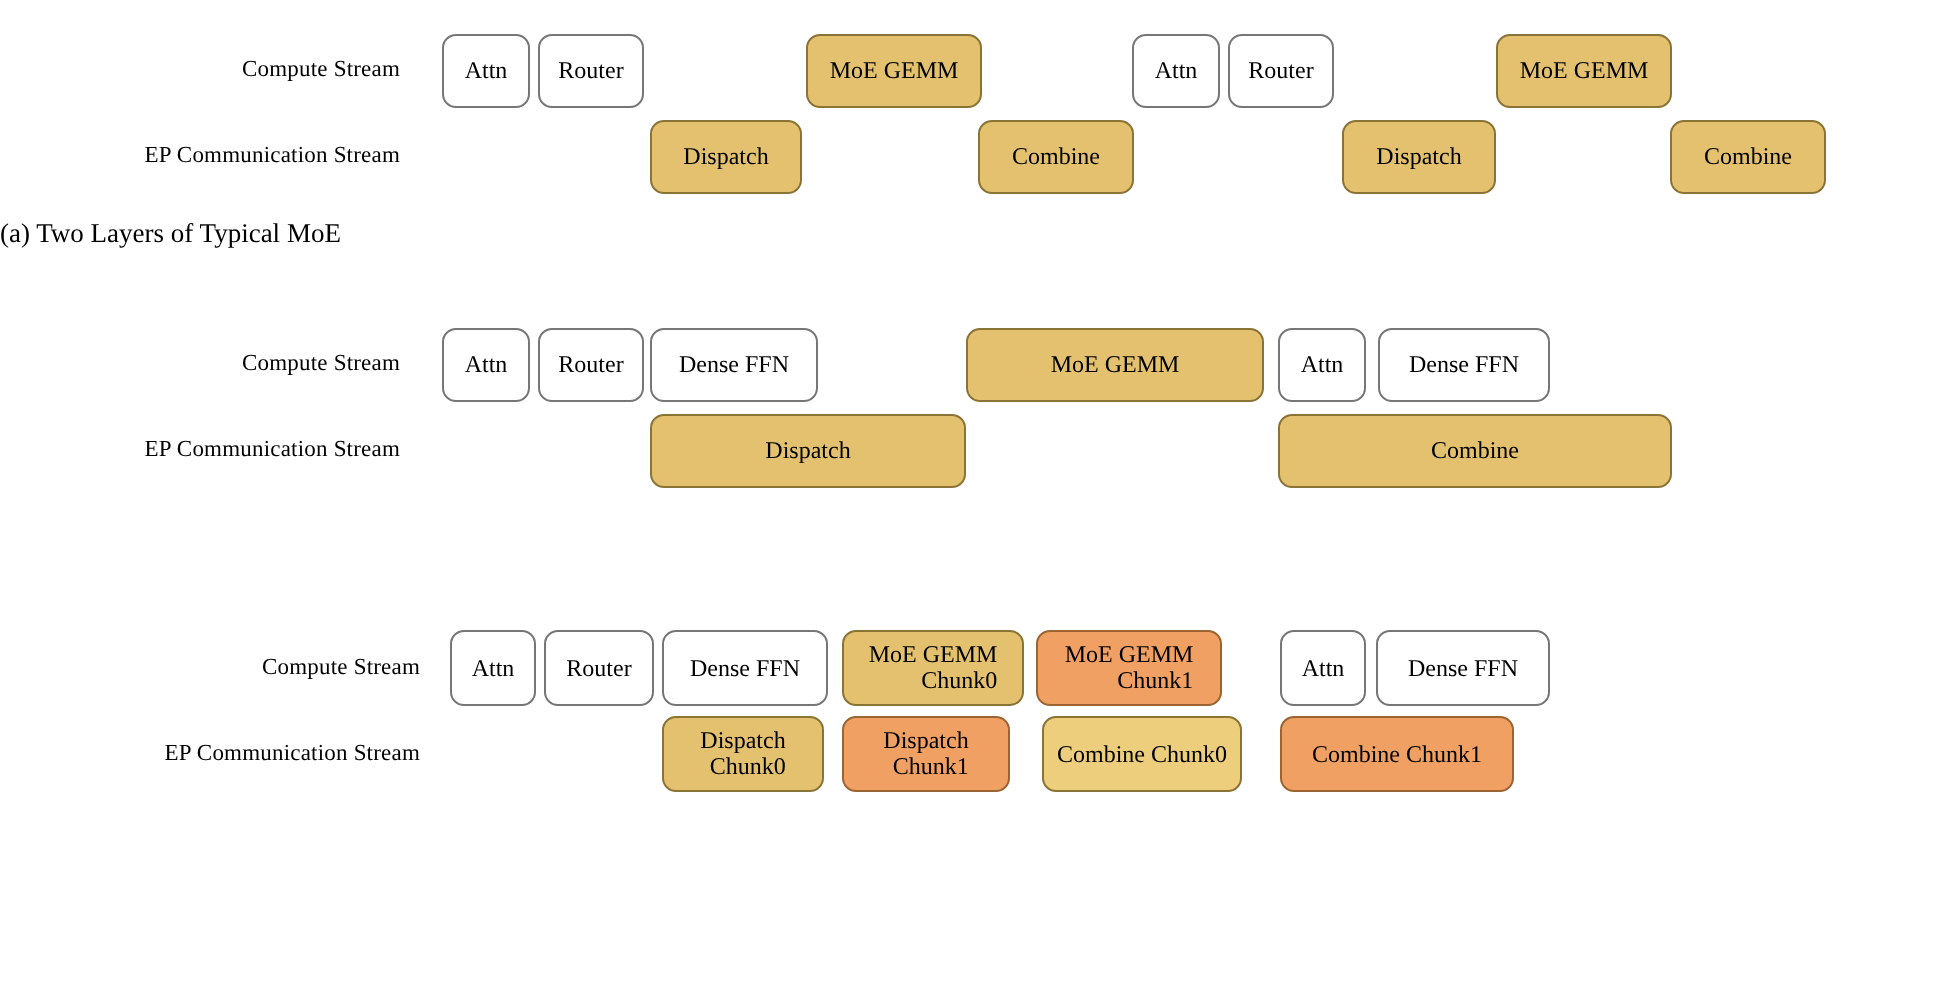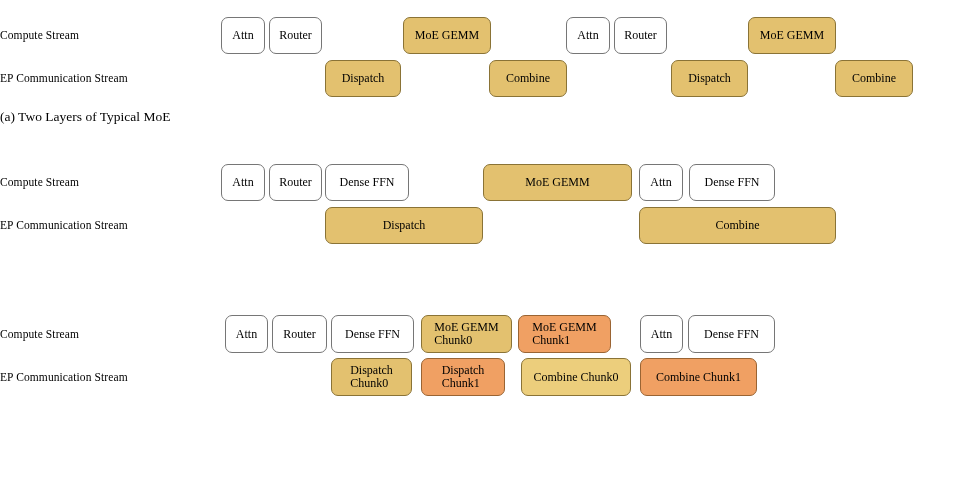--- a/index.html
+++ b/index.html
@@ -11,36 +11,36 @@
   }
   .figure{position:absolute;left:0;top:0;width:974px;height:495px;}
 
   .panel{position:absolute;left:0;width:974px;}
 
   
   .row-label{
     position:absolute;
     font-size:11.5px;
     line-height:12px;
-    text-align:left;
+    text-align:right;
     white-space:nowrap;
     color:#000;
     letter-spacing:0.1px;
   }
 
   
   .blk{
     position:absolute;
     box-sizing:border-box;
     border:1px solid #6b6b6b;
     border-radius:7px;
     display:flex;
     align-items:center;
     justify-content:center;
-    text-align:left;
+    text-align:right;
     font-size:12px;
     line-height:13px;
     color:#000;
     background:#ffffff;
     padding:1px 2px;
   }
   .blk.white{background:#ffffff;border-color:#767676;}
   .blk.gold{background:#e3c16f;border-color:#8a7336;}
   .blk.gold-light{background:#ecce7c;border-color:#8a7336;}
   .blk.orange{background:#f0a063;border-color:#9a6433;}
@@ -157,20 +157,20 @@
       </span>
     </div>
 
     <div class="blk orange" style="left:421px;top:60px;width:84px;height:38px;">
       <span class="two-line">
         <span>Dispatch</span>
         <span>Chunk1</span>
       </span>
     </div>
 
-    <div class="blk gold-light" style="left:521px;top:60px;width:110px;height:38px;">Combine Chunk0</div>
+    <div class="blk gold-light" style="left:521px;top:60px;width:100px;height:38px;">Combine Chunk0</div>
     <div class="blk orange" style="left:640px;top:60px;width:117px;height:38px;">Combine Chunk1</div>
 
   </div>
 
 
 
 </div>
 
 </body></html>

